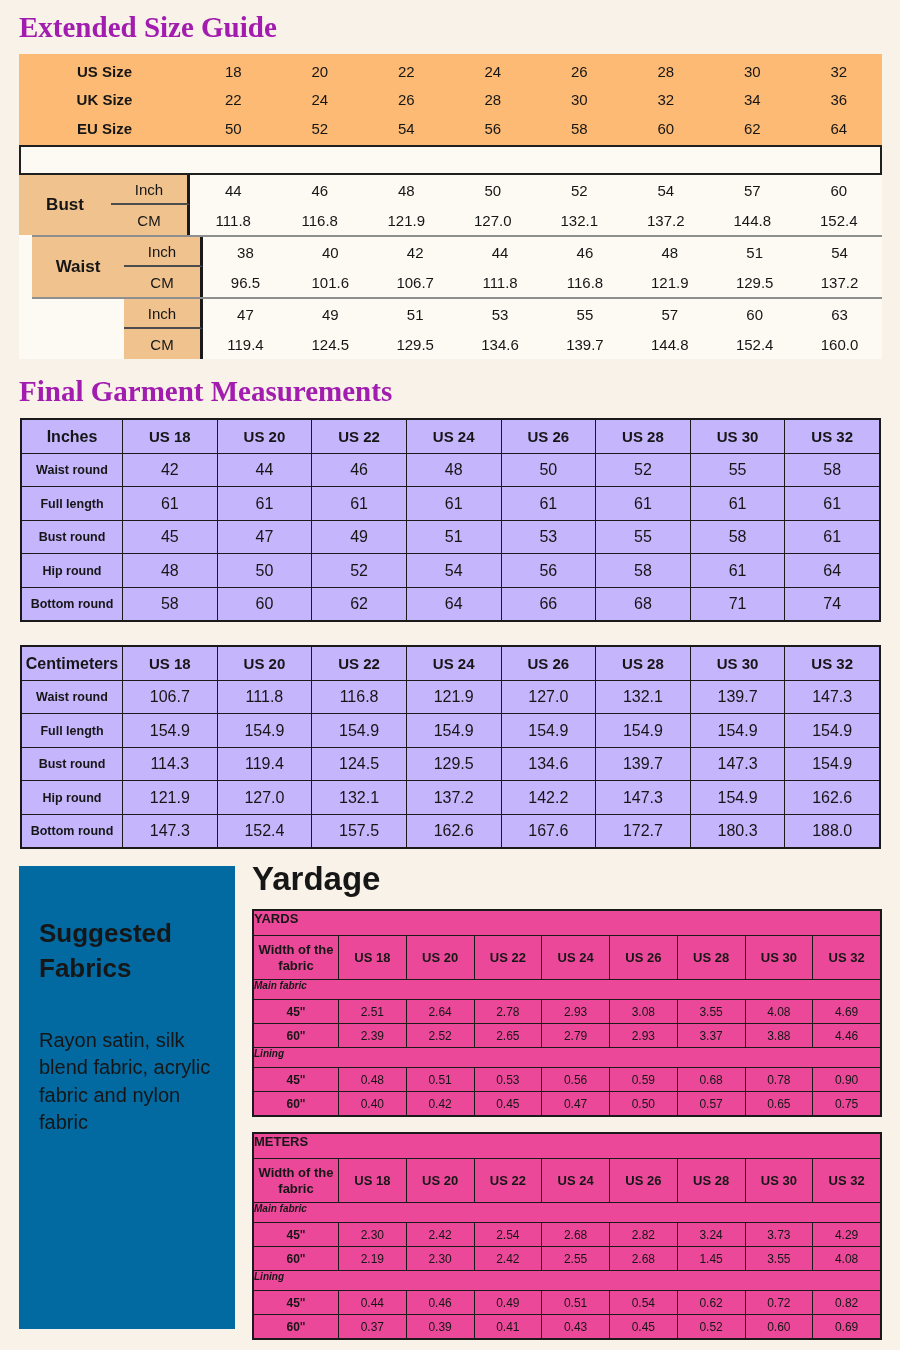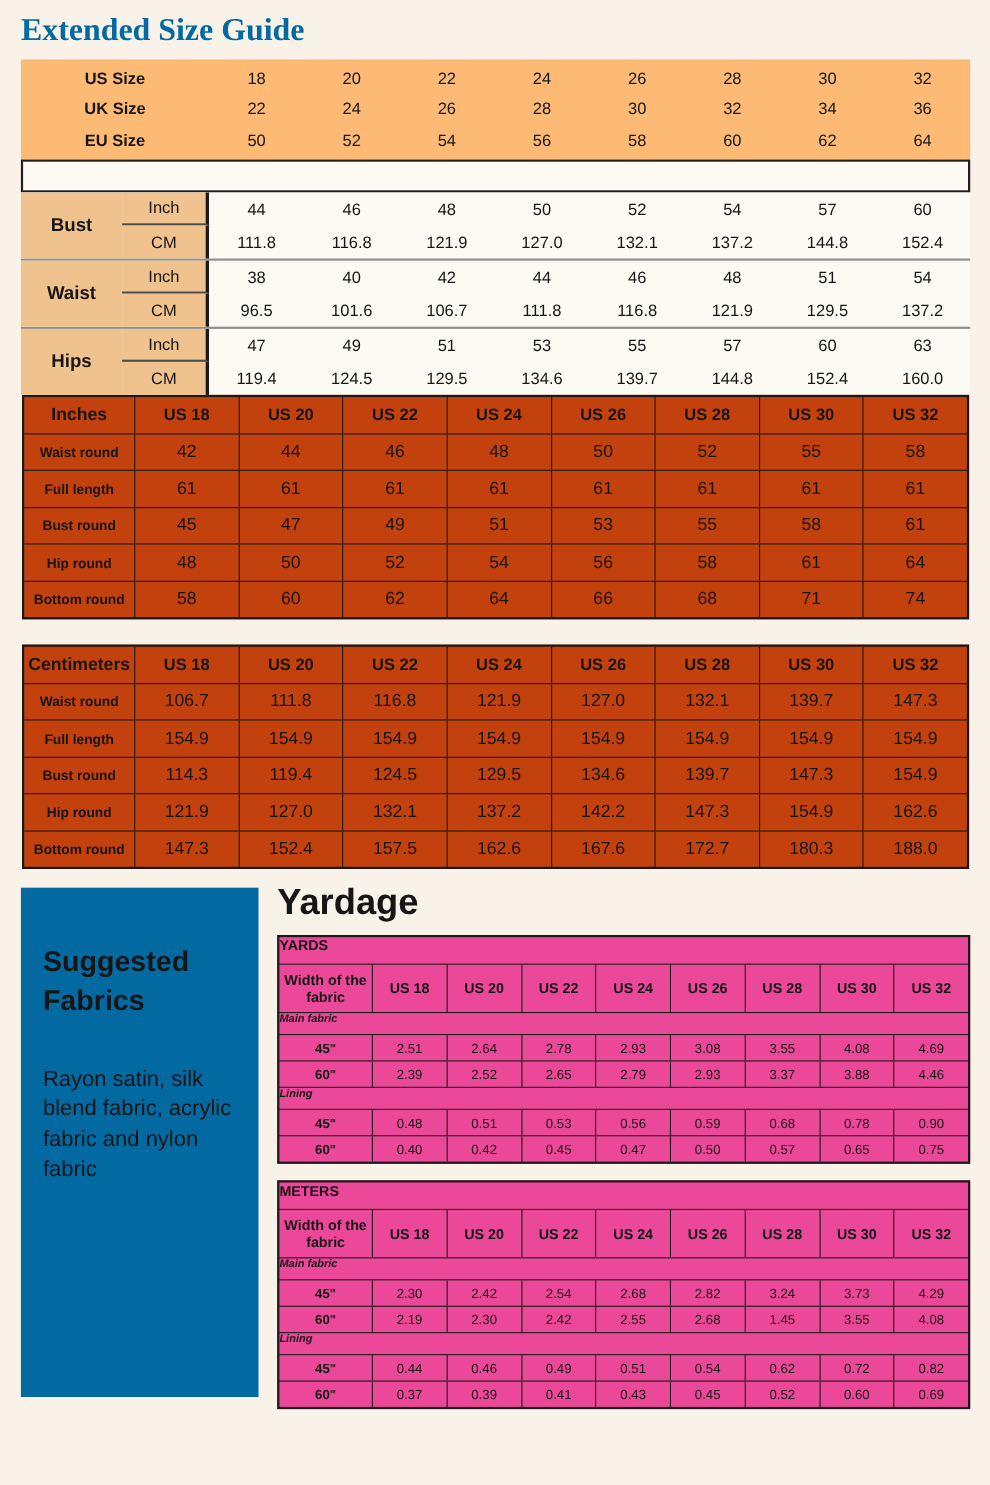--- a/index.html
+++ b/index.html
@@ -8,43 +8,43 @@
     width:900px; height:1350px; overflow:hidden;
     background:#F8F2E8;
     font-family:"Liberation Sans", sans-serif;
     color:#161616;
   }
   .page { width:900px; height:1350px; padding:12px 18px 0 19px; }
 
   h1.serif-title {
     font-family:"Liberation Serif", serif;
     font-size:29px; font-weight:bold; margin:0 0 10px 0; line-height:1.1;
-    color:#0369a1;
+    color:#a21caf;
   }
 
   
   .sc-table { width:863px; background:#fdba74; padding:3px 0; }
   .sc-row { display:grid; grid-template-columns:171px repeat(8,1fr); height:28.5px; align-items:center; }
   .sc-label { font-weight:bold; font-size:15px; text-align:center; }
   .sc-val { font-size:15px; text-align:center; }
 
   
   .spacer-bar { width:863px; height:30px; border:2px solid #1f1f1f; background:#FDFAF3; }
 
   
   .bm-table { width:863px; background:#FDFAF3; }
   .bm-group { display:grid; grid-template-columns:92px 79px repeat(8,1fr); grid-auto-rows:30px; }
-  .bm-group + .bm-group { border-top:2.5px solid #8F8F8F; }
+  .bm-group + .bm-group { border-top:2.5px solid #8F8F8F;margin-left:13px; }
   .bm-name { grid-column:1; grid-row:1 / 3; background:#EFC28E; display:flex; align-items:center; justify-content:center; font-weight:bold; font-size:17px; }
   .bm-unit { grid-column:2; background:#EFC28E; border-right:3px solid #1a1a1a; display:flex; align-items:center; justify-content:center; font-size:15px; }
   .bm-unit-top { border-bottom:2px solid #4d4d4d; }
   .bm-val { display:flex; align-items:center; justify-content:center; font-size:15px; }
 
   
-  .g-table { width:861px; border:2px solid #1a1a1a; background:#c2410c; margin-left:1px; }
+  .g-table { width:861px; border:2px solid #1a1a1a; background:#c4b5fd; margin-left:1px; }
   .g-row { display:grid; grid-template-columns:100px repeat(8,1fr); }
   .g-row + .g-row { border-top:1.5px solid #1a1a1a; }
   .g-row > div { height:32.5px; display:flex; align-items:center; justify-content:center; }
   .g-row > div + div { border-left:1.5px solid #1a1a1a; }
   .g-head { font-weight:bold; font-size:15px; }
   .g-unit { font-weight:bold; font-size:16px; }
   .g-label { font-weight:bold; font-size:12.5px; }
   .g-val { font-size:16px; }
 
   
@@ -155,21 +155,20 @@
         <div class="bm-val" style="grid-area: 2 / 3;">96.5</div>
         <div class="bm-val" style="grid-area: 2 / 4;">101.6</div>
         <div class="bm-val" style="grid-area: 2 / 5;">106.7</div>
         <div class="bm-val" style="grid-area: 2 / 6;">111.8</div>
         <div class="bm-val" style="grid-area: 2 / 7;">116.8</div>
         <div class="bm-val" style="grid-area: 2 / 8;">121.9</div>
         <div class="bm-val" style="grid-area: 2 / 9;">129.5</div>
         <div class="bm-val" style="grid-area: 2 / 10;">137.2</div>
       </div>
       <div class="bm-group">
-        <div class="bm-name">Hips</div>
         <div class="bm-unit bm-unit-top" style="grid-row: 1;">Inch</div>
         <div class="bm-val" style="grid-area: 1 / 3;">47</div>
         <div class="bm-val" style="grid-area: 1 / 4;">49</div>
         <div class="bm-val" style="grid-area: 1 / 5;">51</div>
         <div class="bm-val" style="grid-area: 1 / 6;">53</div>
         <div class="bm-val" style="grid-area: 1 / 7;">55</div>
         <div class="bm-val" style="grid-area: 1 / 8;">57</div>
         <div class="bm-val" style="grid-area: 1 / 9;">60</div>
         <div class="bm-val" style="grid-area: 1 / 10;">63</div>
         <div class="bm-unit" style="grid-row: 2;">CM</div>
@@ -177,20 +176,21 @@
         <div class="bm-val" style="grid-area: 2 / 4;">124.5</div>
         <div class="bm-val" style="grid-area: 2 / 5;">129.5</div>
         <div class="bm-val" style="grid-area: 2 / 6;">134.6</div>
         <div class="bm-val" style="grid-area: 2 / 7;">139.7</div>
         <div class="bm-val" style="grid-area: 2 / 8;">144.8</div>
         <div class="bm-val" style="grid-area: 2 / 9;">152.4</div>
         <div class="bm-val" style="grid-area: 2 / 10;">160.0</div>
       </div>
     </div>
 
+  <h1 class="serif-title" style="margin-top:17px;">Final Garment Measurements</h1>
 
   <div class="g-table" style="margin-bottom:23px;">
       <div class="g-row">
         <div class="g-head g-unit">Inches</div>
         <div class="g-head">US 18</div>
         <div class="g-head">US 20</div>
         <div class="g-head">US 22</div>
         <div class="g-head">US 24</div>
         <div class="g-head">US 26</div>
         <div class="g-head">US 28</div>

